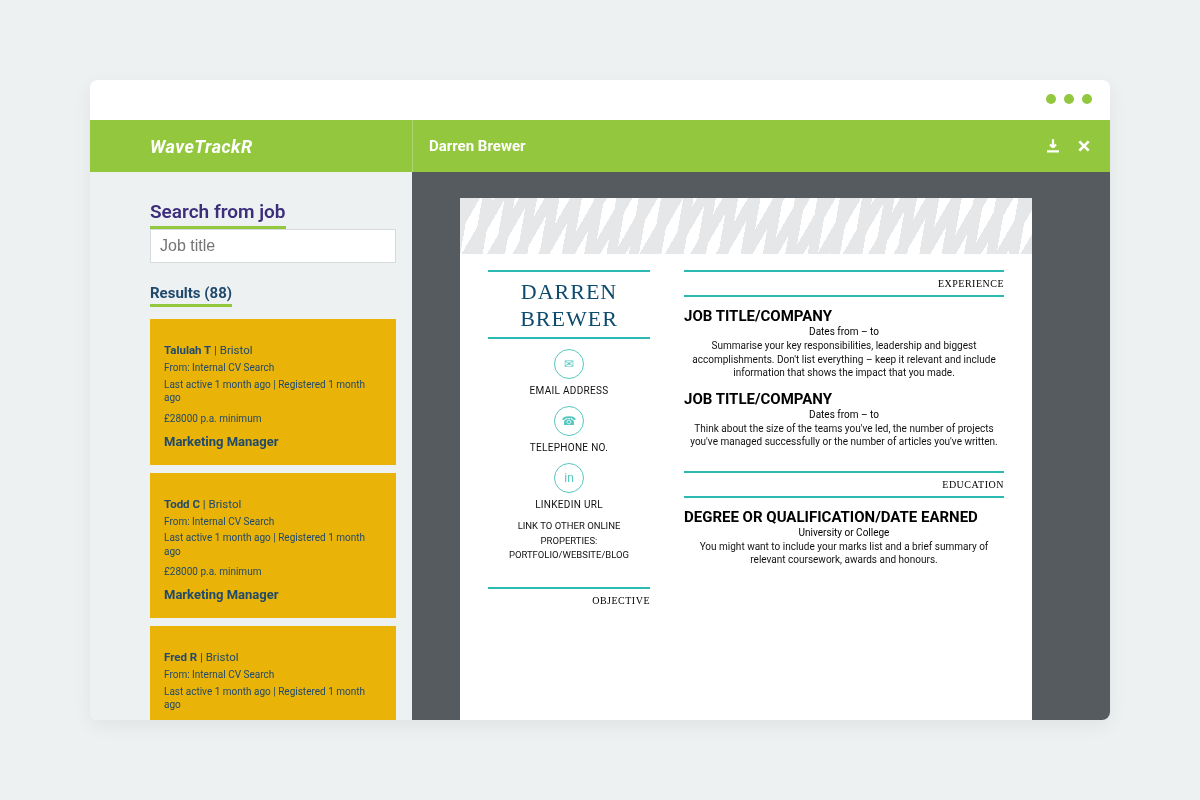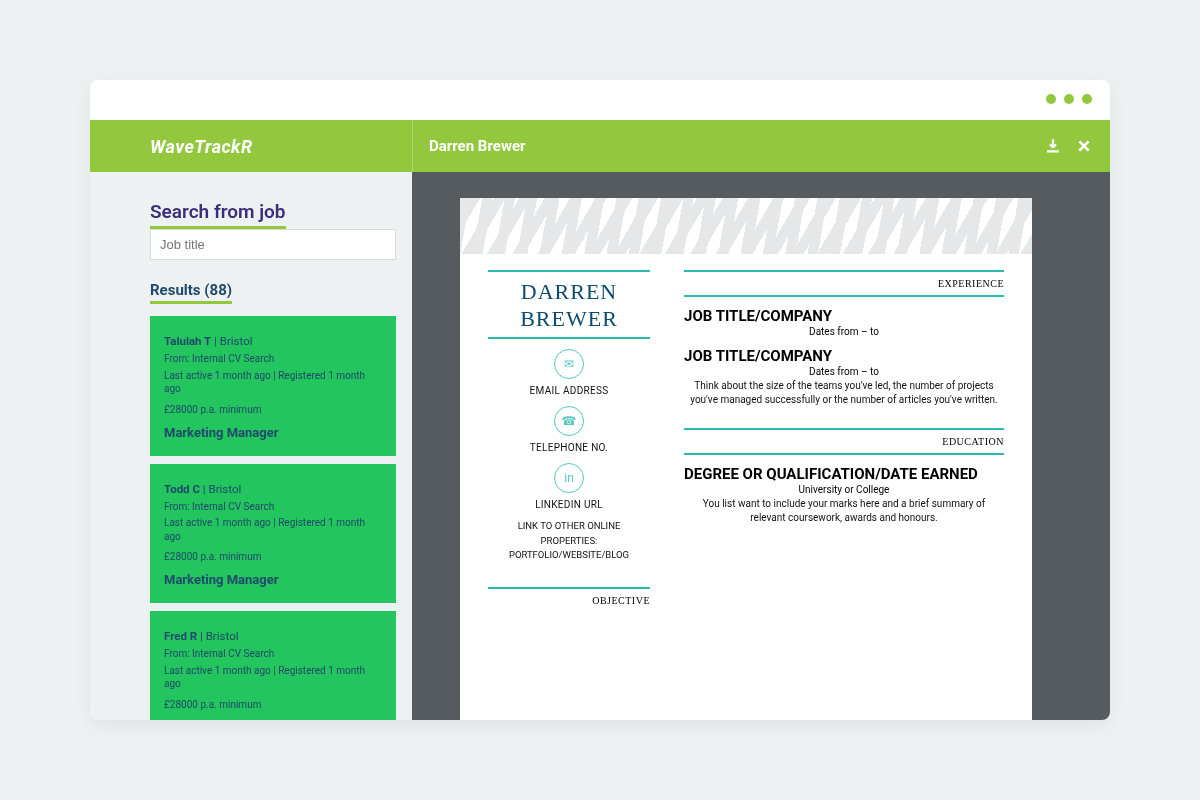--- a/index.html
+++ b/index.html
@@ -10,23 +10,23 @@
 .header-bar{display:flex;height:52px;margin-top:40px}
 .brand{width:322px;background:#93c83e;display:flex;align-items:center;padding-left:60px}
 .brand-text{color:#fff;font-weight:700;font-style:italic;font-size:18px;letter-spacing:.5px}
 .detail-head{flex:1;background:#93c83e;border-left:1px solid rgba(255,255,255,.25);display:flex;align-items:center;justify-content:space-between;padding:0 18px 0 16px}
 .detail-name{color:#fff;font-weight:700;font-size:15px}
 .detail-actions{display:flex;gap:14px;align-items:center}
 .icon-btn{color:#fff;cursor:pointer;display:flex}
 .body{flex:1;display:flex;overflow:hidden}
 .left{width:322px;background:#eef1f2;padding:28px 0 0 60px;overflow:hidden}
 .section-title{color:#3d2e7c;font-size:19px;font-weight:600;border-bottom:3px solid #93c83e;display:inline-block;padding-bottom:3px;margin-bottom:0}
-.search-input{width:246px;border:1px solid #d6dbdc;background:#fff;padding:7px 9px;font-size:13px;color:#888;margin-bottom:20px}
+.search-input{width:246px;border:1px solid #d6dbdc;background:#fff;padding:7px 9px;font-size:16px;color:#888;margin-bottom:20px}
 .results-title{color:#204a6b;font-size:15px;font-weight:700;border-bottom:3px solid #93c83e;display:inline-block;padding-bottom:2px;margin-bottom:12px}
-.card{background:#22c55e;width:246px;padding:14px 14px 16px;margin-bottom:8px}
+.card{background:#eab308;width:246px;padding:20px 14px 16px;margin-bottom:8px}
 .card-name{font-size:11.5px;font-weight:700;color:#204a6b}
 .card-loc{font-size:11.5px;font-weight:400;color:#204a6b}
 .card-meta{font-size:10px;color:#204a6b;margin-top:3px;line-height:1.35}
 .card-salary{font-size:10px;color:#204a6b;margin-top:8px}
 .card-role{font-size:13px;font-weight:700;color:#204a6b;margin-top:10px}
 .right{flex:1;background:#555b5e;padding:26px 0 0 48px;overflow:hidden}
 .cv{background:#fff;width:572px;height:560px;position:relative;overflow:hidden}
 .cv-pattern{height:56px;background:repeating-linear-gradient(100deg,#dcdedf 0 10px,transparent 10px 22px),repeating-linear-gradient(-60deg,#dcdedf 0 10px,transparent 10px 22px);opacity:.7}
 .cv-body{display:flex;padding:10px 28px 0}
 .cv-left{width:180px;text-align:center;padding-right:18px}
@@ -126,30 +126,31 @@
             <hr class="hr-teal" style="margin-top:26px">
             <div class="sec-h">OBJECTIVE</div>
           </div>
 
           <div class="cv-right">
             <hr class="hr-teal">
             <div class="sec-h">EXPERIENCE</div>
             <hr class="hr-teal">
             <div class="job-title">JOB TITLE/COMPANY</div>
             <div class="job-date">Dates from – to</div>
+            <div class="job-desc">Summarise your key responsibilities, leadership and biggest accomplishments. Don't list everything – keep it relevant and include information that shows the impact that you made.</div>
             <div class="job-title">JOB TITLE/COMPANY</div>
             <div class="job-date">Dates from – to</div>
             <div class="job-desc">Think about the size of the teams you've led, the number of projects you've managed successfully or the number of articles you've written.</div>
 
             <hr class="hr-teal" style="margin-top:22px">
             <div class="sec-h">EDUCATION</div>
             <hr class="hr-teal">
             <div class="job-title">DEGREE OR QUALIFICATION/DATE EARNED</div>
             <div class="job-date">University or College</div>
-            <div class="job-desc">You list want to include your marks here and a brief summary of relevant coursework, awards and honours.</div>
+            <div class="job-desc">You might want to include your marks list and a brief summary of relevant coursework, awards and honours.</div>
           </div>
 
         </div>
       </div>
     </div>
 
   </div>
 </div>
 
 </body></html>

